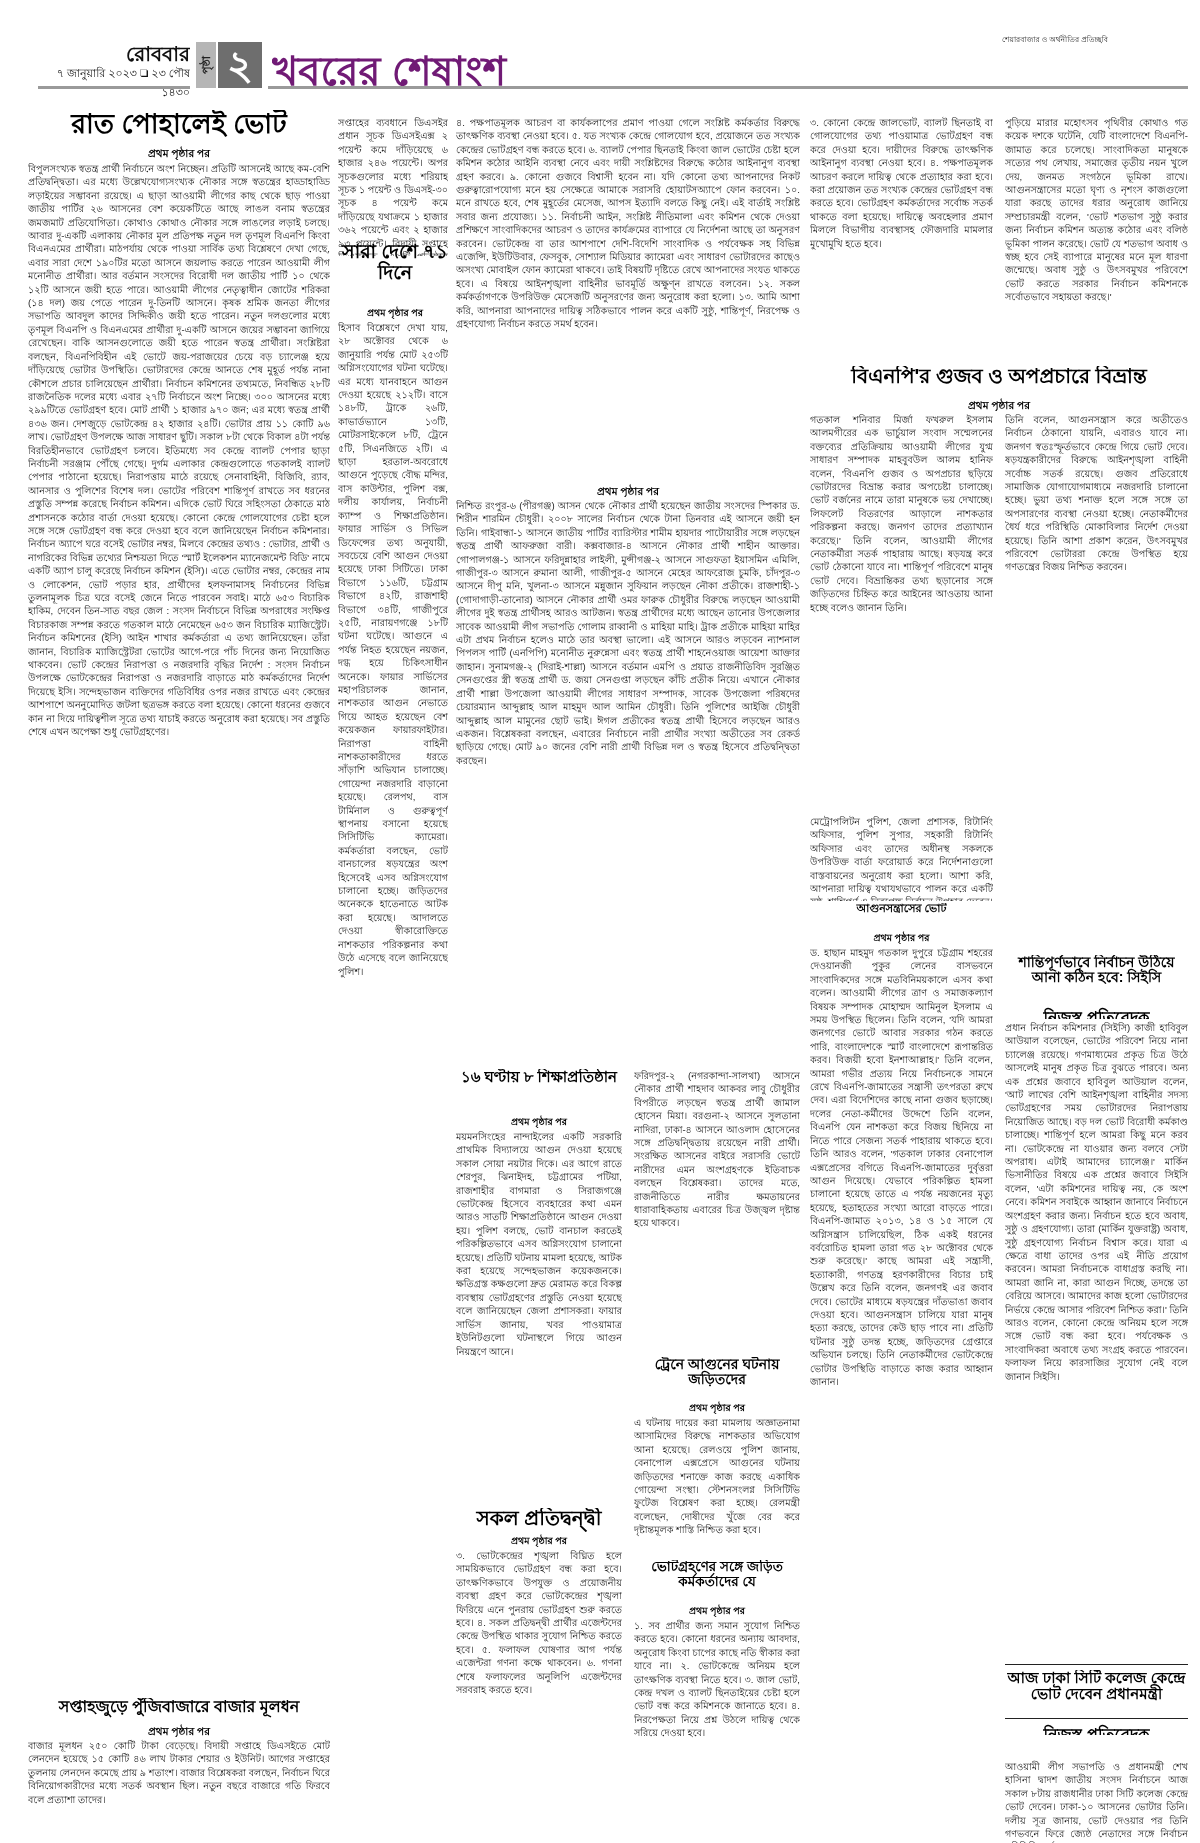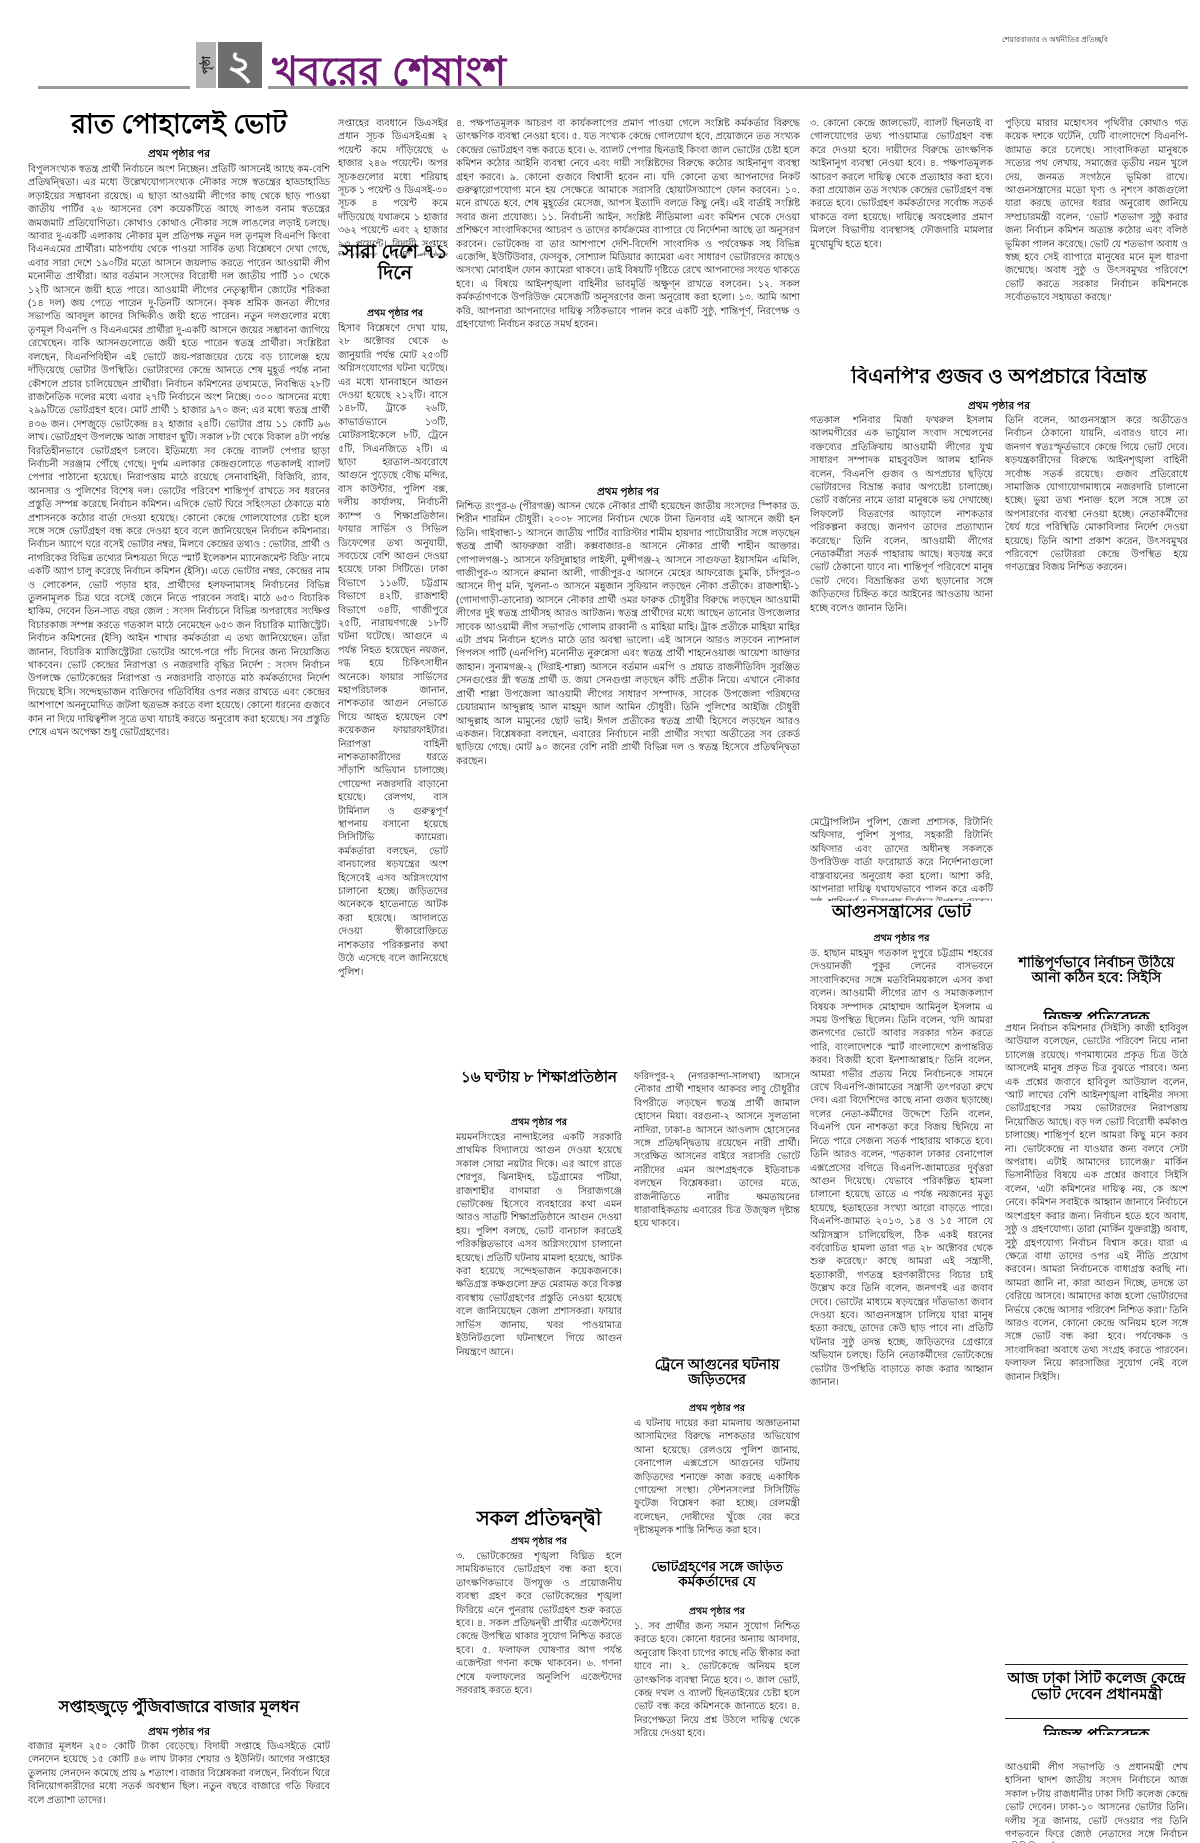--- a/index.html
+++ b/index.html
@@ -22,20 +22,24 @@
        font-size:40px;text-align:center;line-height:46px;}
   .section-title{font-weight:bold;font-size:40px;letter-spacing:0px;color:#701a75;}
   .masthead{font-weight:bold;font-size:42px;color:#000;text-align:right;line-height:1;}
   .tagline{font-size:7.5px;color:#222;text-align:left;}
 </style>
 </head>
 <body>
 
 <div id="page">
 
+  <div class="b" style="left:38px;top:44px;width:152px;">
+    <div class="day">রোববার</div>
+    <div class="date">৭ জানুয়ারি ২০২৩ ❑ ২৩ পৌষ ১৪৩০</div>
+  </div>
   <div class="pagebox-label" style="left:196px;top:42px;width:20px;height:46px;line-height:20px;">পৃষ্ঠা</div>
   <div class="pagebox-num" style="left:218px;top:42px;width:44px;height:46px;">২</div>
   <div class="b section-title" style="left:272px;top:40px;width:420px;height:50px;">খবরের শেষাংশ</div>
   <div class="b tagline" style="left:1002px;top:34px;width:190px;height:10px;">শেয়ারবাজার ও অর্থনীতির প্রতিচ্ছবি</div>
   <div class="rule" style="left:38px;top:86px;width:152px;"></div>
   <div class="rule" style="left:268px;top:86px;width:920px;"></div>
 
   <div class="b headline" style="left:28px;top:110px;width:302px;height:34px;font-size:27px;">রাত পোহালেই ভোট</div>
   <div class="b subhead" style="left:28px;top:146px;width:302px;height:14px;">প্রথম পৃষ্ঠার পর</div>
   <div class="b body-text" style="left:28px;top:162px;width:302px;height:1530px;">বিপুলসংখ্যক স্বতন্ত্র প্রার্থী নির্বাচনে অংশ নিচ্ছেন। প্রতিটি আসনেই আছে কম-বেশি প্রতিদ্বন্দ্বিতা। এর মধ্যে উল্লেখযোগ্যসংখ্যক নৌকার সঙ্গে স্বতন্ত্রের হাড্ডাহাড্ডি লড়াইয়ের সম্ভাবনা রয়েছে। এ ছাড়া আওয়ামী লীগের কাছ থেকে ছাড় পাওয়া জাতীয় পার্টির ২৬ আসনের বেশ কয়েকটিতে আছে লাঙল বনাম স্বতন্ত্রের জমজমাট প্রতিযোগিতা। কোথাও কোথাও নৌকার সঙ্গে লাঙলের লড়াই চলছে। আবার দু-একটি এলাকায় নৌকার মূল প্রতিপক্ষ নতুন দল তৃণমূল বিএনপি কিংবা বিএনএমের প্রার্থীরা। মাঠপর্যায় থেকে পাওয়া সার্বিক তথ্য বিশ্লেষণে দেখা গেছে, এবার সারা দেশে ১৯০টির মতো আসনে জয়লাভ করতে পারেন আওয়ামী লীগ মনোনীত প্রার্থীরা। আর বর্তমান সংসদের বিরোধী দল জাতীয় পার্টি ১০ থেকে ১২টি আসনে জয়ী হতে পারে। আওয়ামী লীগের নেতৃত্বাধীন জোটের শরিকরা (১৪ দল) জয় পেতে পারেন দু-তিনটি আসনে। কৃষক শ্রমিক জনতা লীগের সভাপতি আবদুল কাদের সিদ্দিকীও জয়ী হতে পারেন। নতুন দলগুলোর মধ্যে তৃণমূল বিএনপি ও বিএনএমের প্রার্থীরা দু-একটি আসনে জয়ের সম্ভাবনা জাগিয়ে রেখেছেন। বাকি আসনগুলোতে জয়ী হতে পারেন স্বতন্ত্র প্রার্থীরা। সংশ্লিষ্টরা বলছেন, বিএনপিবিহীন এই ভোটে জয়-পরাজয়ের চেয়ে বড় চ্যালেঞ্জ হয়ে দাঁড়িয়েছে ভোটার উপস্থিতি। ভোটারদের কেন্দ্রে আনতে শেষ মুহূর্ত পর্যন্ত নানা কৌশলে প্রচার চালিয়েছেন প্রার্থীরা। নির্বাচন কমিশনের তথ্যমতে, নিবন্ধিত ২৮টি রাজনৈতিক দলের মধ্যে এবার ২৭টি নির্বাচনে অংশ নিচ্ছে। ৩০০ আসনের মধ্যে ২৯৯টিতে ভোটগ্রহণ হবে। মোট প্রার্থী ১ হাজার ৯৭০ জন; এর মধ্যে স্বতন্ত্র প্রার্থী ৪৩৬ জন। দেশজুড়ে ভোটকেন্দ্র ৪২ হাজার ২৪টি। ভোটার প্রায় ১১ কোটি ৯৬ লাখ। ভোটগ্রহণ উপলক্ষে আজ সাধারণ ছুটি। সকাল ৮টা থেকে বিকাল ৪টা পর্যন্ত বিরতিহীনভাবে ভোটগ্রহণ চলবে। ইতিমধ্যে সব কেন্দ্রে ব্যালট পেপার ছাড়া নির্বাচনী সরঞ্জাম পৌঁছে গেছে। দুর্গম এলাকার কেন্দ্রগুলোতে গতকালই ব্যালট পেপার পাঠানো হয়েছে। নিরাপত্তায় মাঠে রয়েছে সেনাবাহিনী, বিজিবি, র‌্যাব, আনসার ও পুলিশের বিশেষ দল। ভোটের পরিবেশ শান্তিপূর্ণ রাখতে সব ধরনের প্রস্তুতি সম্পন্ন করেছে নির্বাচন কমিশন। এদিকে ভোট ঘিরে সহিংসতা ঠেকাতে মাঠ প্রশাসনকে কঠোর বার্তা দেওয়া হয়েছে। কোনো কেন্দ্রে গোলযোগের চেষ্টা হলে সঙ্গে সঙ্গে ভোটগ্রহণ বন্ধ করে দেওয়া হবে বলে জানিয়েছেন নির্বাচন কমিশনার। নির্বাচন অ্যাপে ঘরে বসেই ভোটার নম্বর, মিলবে কেন্দ্রের তথ্যও : ভোটার, প্রার্থী ও নাগরিকের বিভিন্ন তথ্যের নিশ্চয়তা দিতে 'স্মার্ট ইলেকশন ম্যানেজমেন্ট বিডি' নামে একটি অ্যাপ চালু করেছে নির্বাচন কমিশন (ইসি)। এতে ভোটার নম্বর, কেন্দ্রের নাম ও লোকেশন, ভোট পড়ার হার, প্রার্থীদের হলফনামাসহ নির্বাচনের বিভিন্ন তুলনামূলক চিত্র ঘরে বসেই জেনে নিতে পারবেন সবাই। মাঠে ৬৫৩ বিচারিক হাকিম, দেবেন তিন-সাত বছর জেল : সংসদ নির্বাচনে বিভিন্ন অপরাধের সংক্ষিপ্ত বিচারকাজ সম্পন্ন করতে গতকাল মাঠে নেমেছেন ৬৫৩ জন বিচারিক ম্যাজিস্ট্রেট। নির্বাচন কমিশনের (ইসি) আইন শাখার কর্মকর্তারা এ তথ্য জানিয়েছেন। তাঁরা জানান, বিচারিক ম্যাজিস্ট্রেটরা ভোটের আগে-পরে পাঁচ দিনের জন্য নিয়োজিত থাকবেন। ভোট কেন্দ্রের নিরাপত্তা ও নজরদারি বৃদ্ধির নির্দেশ : সংসদ নির্বাচন উপলক্ষে ভোটকেন্দ্রের নিরাপত্তা ও নজরদারি বাড়াতে মাঠ কর্মকর্তাদের নির্দেশ দিয়েছে ইসি। সন্দেহভাজন ব্যক্তিদের গতিবিধির ওপর নজর রাখতে এবং কেন্দ্রের আশপাশে অননুমোদিত জটলা ছত্রভঙ্গ করতে বলা হয়েছে। কোনো ধরনের গুজবে কান না দিয়ে দায়িত্বশীল সূত্রে তথ্য যাচাই করতে অনুরোধ করা হয়েছে। সব প্রস্তুতি শেষে এখন অপেক্ষা শুধু ভোটগ্রহণের।</div>
@@ -74,21 +78,21 @@
 
   <div class="b body-text" style="left:810px;top:116px;width:183px;height:250px;">৩. কোনো কেন্দ্রে জালভোট, ব্যালট ছিনতাই বা গোলযোগের তথ্য পাওয়ামাত্র ভোটগ্রহণ বন্ধ করে দেওয়া হবে। দায়ীদের বিরুদ্ধে তাৎক্ষণিক আইনানুগ ব্যবস্থা নেওয়া হবে। ৪. পক্ষপাতমূলক আচরণ করলে দায়িত্ব থেকে প্রত্যাহার করা হবে। করা প্রয়োজন তত সংখ্যক কেন্দ্রের ভোটগ্রহণ বন্ধ করতে হবে। ভোটগ্রহণ কর্মকর্তাদের সর্বোচ্চ সতর্ক থাকতে বলা হয়েছে। দায়িত্বে অবহেলার প্রমাণ মিললে বিভাগীয় ব্যবস্থাসহ ফৌজদারি মামলার মুখোমুখি হতে হবে।</div>
   <div class="b body-text" style="left:1005px;top:116px;width:183px;height:250px;">পুড়িয়ে মারার মহোৎসব পৃথিবীর কোথাও গত কয়েক দশকে ঘটেনি, যেটি বাংলাদেশে বিএনপি-জামাত করে চলেছে। সাংবাদিকতা মানুষকে সত্যের পথ লেখায়, সমাজের তৃতীয় নয়ন খুলে দেয়, জনমত সংগঠনে ভূমিকা রাখে। আগুনসন্ত্রাসের মতো ঘৃণ্য ও নৃশংস কাজগুলো যারা করছে তাদের ধরার অনুরোধ জানিয়ে সম্প্রচারমন্ত্রী বলেন, 'ভোট শতভাগ সুষ্ঠু করার জন্য নির্বাচন কমিশন অত্যন্ত কঠোর এবং বলিষ্ঠ ভূমিকা পালন করেছে। ভোট যে শতভাগ অবাধ ও স্বচ্ছ হবে সেই ব্যাপারে মানুষের মনে মূল ধারণা জন্মেছে। অবাধ সুষ্ঠু ও উৎসবমুখর পরিবেশে ভোট করতে সরকার নির্বাচন কমিশনকে সর্বোতভাবে সহায়তা করছে।'</div>
 
   <div class="b headline" style="left:810px;top:366px;width:378px;height:30px;font-size:20px;">বিএনপি'র গুজব ও অপপ্রচারে বিভ্রান্ত</div>
   <div class="b subhead" style="left:810px;top:398px;width:378px;height:13px;">প্রথম পৃষ্ঠার পর</div>
   <div class="b body-text" style="left:810px;top:413px;width:183px;height:400px;">গতকাল শনিবার মির্জা ফখরুল ইসলাম আলমগীরের এক ভার্চুয়াল সংবাদ সম্মেলনের বক্তব্যের প্রতিক্রিয়ায় আওয়ামী লীগের যুগ্ম সাধারণ সম্পাদক মাহবুবউল আলম হানিফ বলেন, 'বিএনপি গুজব ও অপপ্রচার ছড়িয়ে ভোটারদের বিভ্রান্ত করার অপচেষ্টা চালাচ্ছে। ভোট বর্জনের নামে তারা মানুষকে ভয় দেখাচ্ছে। লিফলেট বিতরণের আড়ালে নাশকতার পরিকল্পনা করছে। জনগণ তাদের প্রত্যাখ্যান করেছে।' তিনি বলেন, আওয়ামী লীগের নেতাকর্মীরা সতর্ক পাহারায় আছে। ষড়যন্ত্র করে ভোট ঠেকানো যাবে না। শান্তিপূর্ণ পরিবেশে মানুষ ভোট দেবে। বিভ্রান্তিকর তথ্য ছড়ানোর সঙ্গে জড়িতদের চিহ্নিত করে আইনের আওতায় আনা হচ্ছে বলেও জানান তিনি।</div>
   <div class="b body-text" style="left:1005px;top:413px;width:183px;height:540px;">তিনি বলেন, আগুনসন্ত্রাস করে অতীতেও নির্বাচন ঠেকানো যায়নি, এবারও যাবে না। জনগণ স্বতঃস্ফূর্তভাবে কেন্দ্রে গিয়ে ভোট দেবে। ষড়যন্ত্রকারীদের বিরুদ্ধে আইনশৃঙ্খলা বাহিনী সর্বোচ্চ সতর্ক রয়েছে। গুজব প্রতিরোধে সামাজিক যোগাযোগমাধ্যমে নজরদারি চালানো হচ্ছে। ভুয়া তথ্য শনাক্ত হলে সঙ্গে সঙ্গে তা অপসারণের ব্যবস্থা নেওয়া হচ্ছে। নেতাকর্মীদের ধৈর্য ধরে পরিস্থিতি মোকাবিলার নির্দেশ দেওয়া হয়েছে। তিনি আশা প্রকাশ করেন, উৎসবমুখর পরিবেশে ভোটাররা কেন্দ্রে উপস্থিত হয়ে গণতন্ত্রের বিজয় নিশ্চিত করবেন।</div>
 
   <div class="b body-text" style="left:810px;top:815px;width:183px;height:86px;">মেট্রোপলিটন পুলিশ, জেলা প্রশাসক, রিটার্নিং অফিসার, পুলিশ সুপার, সহকারী রিটার্নিং অফিসার এবং তাদের অধীনস্থ সকলকে উপরিউক্ত বার্তা ফরোয়ার্ড করে নির্দেশনাগুলো বাস্তবায়নের অনুরোধ করা হলো। আশা করি, আপনারা দায়িত্ব যথাযথভাবে পালন করে একটি সুষ্ঠু, শান্তিপূর্ণ ও নিরপেক্ষ নির্বাচন উপহার দেবেন। মহান আল্লাহ/সৃষ্টিকর্তা সবাইকে সুস্থ রাখুন এবং স্বতঃস্ফূর্তভাবে দায়িত্ব পালনের তৌফিক দিন। ৭. কোনো গুজবে কান দেবেন না। যদি কোনো গুজব বা তথ্য আপনাদের কাছে গুরুত্বপূর্ণ মনে হয়, সেক্ষেত্রে বিষয়টি যাচাই করে ঊর্ধ্বতন কর্তৃপক্ষকে অবহিত করবেন। ৮. ভোটগ্রহণের ব্যবস্থা বিঘ্নিত করার চেষ্টা করলে সংশ্লিষ্টদের বিরুদ্ধে কঠোর ব্যবস্থা গ্রহণ করবে কমিশন। সকল নির্দেশনা অক্ষরে অক্ষরে পালনের তাগিদ দেওয়া হয়েছে।</div>
-  <div class="b headline" style="left:810px;top:903px;width:183px;height:26px;font-size:17px;">আগুনসন্ত্রাসের ভোট</div>
+  <div class="b headline" style="left:810px;top:903px;width:183px;height:26px;font-size:11px;">আগুনসন্ত্রাসের ভোট</div>
   <div class="b subhead" style="left:810px;top:931px;width:183px;height:13px;font-size:9.5px;">প্রথম পৃষ্ঠার পর</div>
   <div class="b body-text" style="left:810px;top:946px;width:183px;height:889px;">ড. হাছান মাহমুদ গতকাল দুপুরে চট্টগ্রাম শহরের দেওয়ানজী পুকুর লেনের বাসভবনে সাংবাদিকদের সঙ্গে মতবিনিময়কালে এসব কথা বলেন। আওয়ামী লীগের ত্রাণ ও সমাজকল্যাণ বিষয়ক সম্পাদক মোহাম্মদ আমিনুল ইসলাম এ সময় উপস্থিত ছিলেন। তিনি বলেন, 'যদি আমরা জনগণের ভোটে আবার সরকার গঠন করতে পারি, বাংলাদেশকে স্মার্ট বাংলাদেশে রূপান্তরিত করব। বিজয়ী হবো ইনশাআল্লাহ।' তিনি বলেন, আমরা গভীর প্রত্যয় নিয়ে নির্বাচনকে সামনে রেখে বিএনপি-জামাতের সন্ত্রাসী তৎপরতা রুখে দেব। এরা বিদেশিদের কাছে নানা গুজব ছড়াচ্ছে। দলের নেতা-কর্মীদের উদ্দেশে তিনি বলেন, বিএনপি যেন নাশকতা করে বিজয় ছিনিয়ে না নিতে পারে সেজন্য সতর্ক পাহারায় থাকতে হবে। তিনি আরও বলেন, 'গতকাল ঢাকার বেনাপোল এক্সপ্রেসের বগিতে বিএনপি-জামাতের দুর্বৃত্তরা আগুন দিয়েছে। যেভাবে পরিকল্পিত হামলা চালানো হয়েছে তাতে এ পর্যন্ত নয়জনের মৃত্যু হয়েছে, হতাহতের সংখ্যা আরো বাড়তে পারে। বিএনপি-জামাত ২০১৩, ১৪ ও ১৫ সালে যে অগ্নিসন্ত্রাস চালিয়েছিল, ঠিক একই ধরনের বর্বরোচিত হামলা তারা গত ২৮ অক্টোবর থেকে শুরু করেছে।' কাছে আমরা এই সন্ত্রাসী, হত্যাকারী, গণতন্ত্র হরণকারীদের বিচার চাই উল্লেখ করে তিনি বলেন, জনগণই এর জবাব দেবে। ভোটের মাধ্যমে ষড়যন্ত্রের দাঁতভাঙা জবাব দেওয়া হবে। আগুনসন্ত্রাস চালিয়ে যারা মানুষ হত্যা করছে, তাদের কেউ ছাড় পাবে না। প্রতিটি ঘটনার সুষ্ঠু তদন্ত হচ্ছে, জড়িতদের গ্রেপ্তারে অভিযান চলছে। তিনি নেতাকর্মীদের ভোটকেন্দ্রে ভোটার উপস্থিতি বাড়াতে কাজ করার আহ্বান জানান।</div>
 
   <div class="b headline" style="left:1005px;top:955px;width:183px;height:48px;font-size:14px;">শান্তিপূর্ণভাবে নির্বাচন উঠিয়ে আনা কঠিন হবে: সিইসি</div>
   <div class="b byline" style="left:1005px;top:1005px;width:183px;height:14px;">নিজস্ব প্রতিবেদক</div>
   <div class="b body-text" style="left:1005px;top:1021px;width:183px;height:636px;">প্রধান নির্বাচন কমিশনার (সিইসি) কাজী হাবিবুল আউয়াল বলেছেন, ভোটের পরিবেশ নিয়ে নানা চ্যালেঞ্জ রয়েছে। গণমাধ্যমের প্রকৃত চিত্র উঠে আসলেই মানুষ প্রকৃত চিত্র বুঝতে পারবে। অন্য এক প্রশ্নের জবাবে হাবিবুল আউয়াল বলেন, 'আট লাখের বেশি আইনশৃঙ্খলা বাহিনীর সদস্য ভোটগ্রহণের সময় ভোটারদের নিরাপত্তায় নিয়োজিত আছে। বড় দল ভোট বিরোধী কর্মকাণ্ড চালাচ্ছে। শান্তিপূর্ণ হলে আমরা কিছু মনে করব না। ভোটকেন্দ্রে না যাওয়ার জন্য বলবে সেটা অপরাধ। এটাই আমাদের চ্যালেঞ্জ।' মার্কিন ভিসানীতির বিষয়ে এক প্রশ্নের জবাবে সিইসি বলেন, 'এটা কমিশনের দায়িত্ব নয়, কে অংশ নেবে। কমিশন সবাইকে আহ্বান জানাবে নির্বাচনে অংশগ্রহণ করার জন্য। নির্বাচন হতে হবে অবাধ, সুষ্ঠু ও গ্রহণযোগ্য। তারা (মার্কিন যুক্তরাষ্ট্র) অবাধ, সুষ্ঠু গ্রহণযোগ্য নির্বাচন বিশ্বাস করে। যারা এ ক্ষেত্রে বাধা তাদের ওপর এই নীতি প্রয়োগ করবেন। আমরা নির্বাচনকে বাধাগ্রস্ত করছি না। আমরা জানি না, কারা আগুন দিচ্ছে, তদন্তে তা বেরিয়ে আসবে। আমাদের কাজ হলো ভোটারদের নির্ভয়ে কেন্দ্রে আসার পরিবেশ নিশ্চিত করা।' তিনি আরও বলেন, কোনো কেন্দ্রে অনিয়ম হলে সঙ্গে সঙ্গে ভোট বন্ধ করা হবে। পর্যবেক্ষক ও সাংবাদিকরা অবাধে তথ্য সংগ্রহ করতে পারবেন। ফলাফল নিয়ে কারসাজির সুযোগ নেই বলে জানান সিইসি।</div>
 
   <div class="thinrule" style="left:1005px;top:1664px;width:183px;"></div>
   <div class="b headline" style="left:1005px;top:1670px;width:183px;height:44px;font-size:15px;">আজ ঢাকা সিটি কলেজ কেন্দ্রে ভোট দেবেন প্রধানমন্ত্রী</div>
   <div class="thinrule" style="left:1005px;top:1718px;width:183px;"></div>

